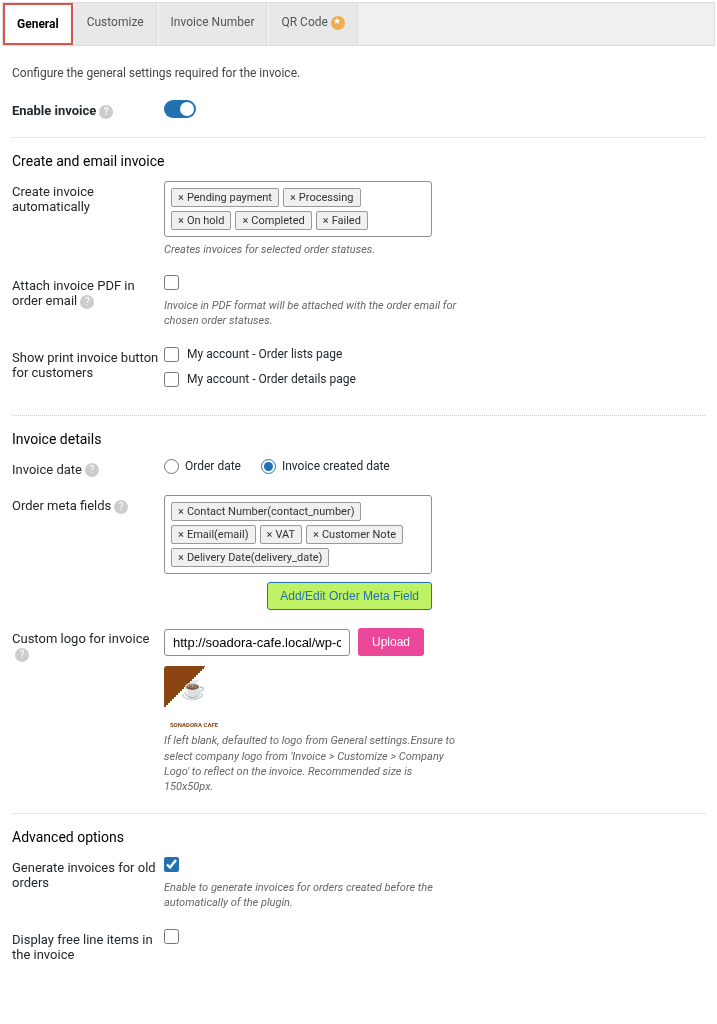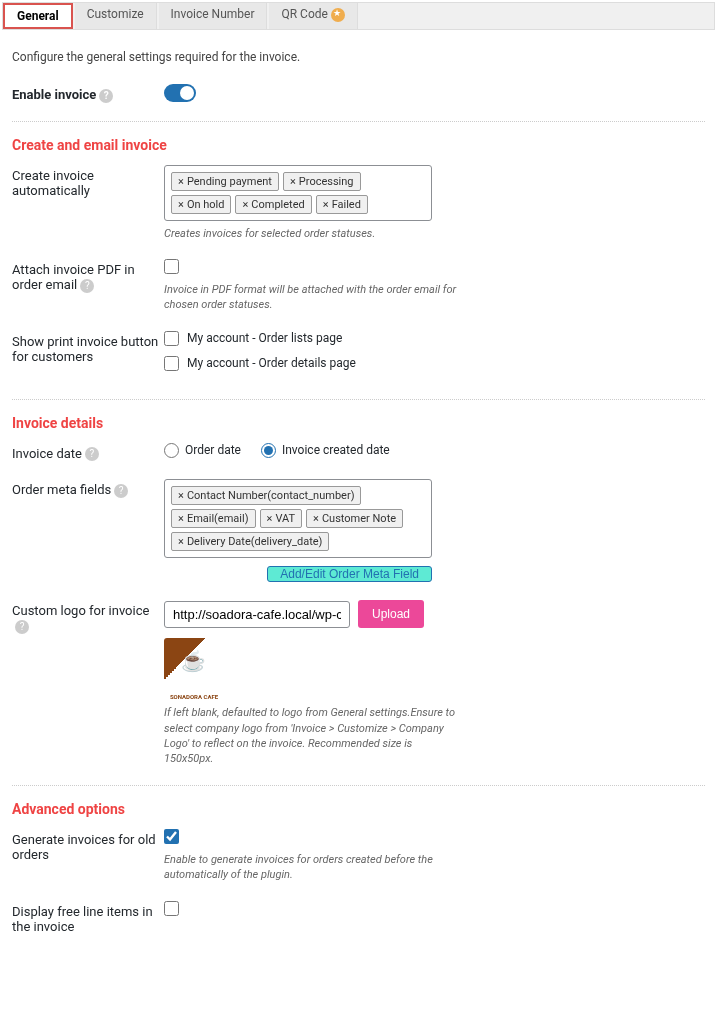--- a/index.html
+++ b/index.html
@@ -1,45 +1,45 @@
 <!DOCTYPE html>
 <html><head>
   <meta charset="utf-8">
   <style>
     * { box-sizing: border-box; margin: 0; padding: 0; }
     body { font-family: -apple-system, BlinkMacSystemFont, "Segoe UI", Roboto, sans-serif; font-size: 13px; color: #23282d; background: #fff; padding: 2px; }
     .tabs { display: flex; gap: 2px; background: #f0f0f0; padding: 0; border: 1px solid #ddd; }
-    .tab { padding: 4px 12px; background: #e8e8e8; cursor: pointer; font-size: 12px; color: #555; border-right: 1px solid #ddd; }
+    .tab { padding: 12px 12px; background: #e8e8e8; cursor: pointer; font-size: 12px; color: #555; border-right: 1px solid #ddd; }
     .tab.active { background: #fff; font-weight: bold; border: 2px solid #d9534f; color: #000; }
     .tab .crown { display: inline-block; width: 14px; height: 14px; background: #f0ad4e; border-radius: 50%; vertical-align: middle; margin-left: 3px; position: relative; }
     .tab .crown::after { content: "★"; color: #fff; font-size: 9px; position: absolute; left: 2px; top: 0; }
     .content { padding: 10px 10px 0 10px; }
     .desc { font-size: 12px; color: #444; margin: 10px 0 20px 0; }
-    .section-title { font-size: 14px; font-weight: bold; color: #ef4444; margin: 15px 0 12px 0; }
+    .section-title { font-size: 14px; font-weight: normal; color: #000000; margin: 15px 0 12px 0; }
     .dotted-hr { border: none; border-top: 1px dotted #ccc; margin: 15px 0; }
     .row { display: flex; align-items: flex-start; margin-bottom: 18px; }
     .row-label { width: 152px; flex-shrink: 0; font-size: 13px; color: #23282d; padding-top: 3px; }
     .row-label.bold { font-weight: bold; }
     .help-icon { display: inline-block; width: 14px; height: 14px; background: #ccc; border-radius: 50%; font-size: 10px; color: #fff; text-align: center; line-height: 14px; margin-left: 3px; vertical-align: middle; }
     .row-field { flex: 1; }
     .toggle { width: 32px; height: 18px; background: #2271b1; border-radius: 9px; position: relative; cursor: pointer; }
     .toggle::after { content: ""; position: absolute; width: 14px; height: 14px; background: #fff; border-radius: 50%; top: 2px; right: 2px; }
     .tag-box { border: 1px solid #8c8f94; border-radius: 3px; padding: 6px; min-height: 40px; width: 268px; display: flex; flex-wrap: wrap; gap: 4px; align-content: flex-start; }
     .tag { background: #f0f0f0; border: 1px solid #999; border-radius: 2px; padding: 2px 6px; font-size: 11px; color: #333; display: inline-flex; align-items: center; }
     .tag::before { content: "×"; margin-right: 3px; font-size: 11px; }
     .tag-box-lg { width: 268px; min-height: 70px; }
     .help-text { font-size: 11px; color: #666; font-style: italic; margin-top: 5px; max-width: 300px; line-height: 1.4; }
     .checkbox-row { display: flex; align-items: center; gap: 8px; margin-bottom: 10px; font-size: 12px; }
     input[type="checkbox"] { width: 15px; height: 15px; cursor: pointer; accent-color: #2271b1; }
     input[type="radio"] { width: 15px; height: 15px; cursor: pointer; accent-color: #2271b1; }
     .radio-row { display: flex; align-items: center; gap: 20px; }
     .radio-item { display: flex; align-items: center; gap: 6px; font-size: 12px; }
     .text-input { border: 1px solid #8c8f94; border-radius: 3px; padding: 5px 8px; font-size: 13px; width: 268px; }
     .btn { background: #ec4899; color: #fff; border: none; padding: 7px 14px; font-size: 12px; border-radius: 3px; cursor: pointer; }
-    .btn-sec { background: #5eead4; color: #2271b1; border: 1px solid #2271b1; padding: 0 12px; font-size: 12px; border-radius: 3px; cursor: pointer; }
+    .btn-sec { background: #bef264; color: #2271b1; border: 1px solid #2271b1; padding: 6px 12px; font-size: 12px; border-radius: 3px; cursor: pointer; }
     .upload-row { display: flex; gap: 8px; align-items: center; }
     .upload-row .text-input { width: 186px; }
     .logo-img { width: 60px; height: 45px; background: linear-gradient(135deg, #8b4513 40%, #fff 40%); border-radius: 3px; margin: 10px 0; display: flex; flex-direction: column; align-items: center; justify-content: center; font-size: 6px; color: #8b4513; }
     .logo-img::before { content: "☕"; font-size: 20px; }
     .logo-text { font-size: 6px; text-align: center; color: #8b4513; font-weight: bold; }
     .add-meta { display: flex; justify-content: flex-end; width: 268px; margin-top: 8px; }
   </style>
 </head>
 <body>
 

